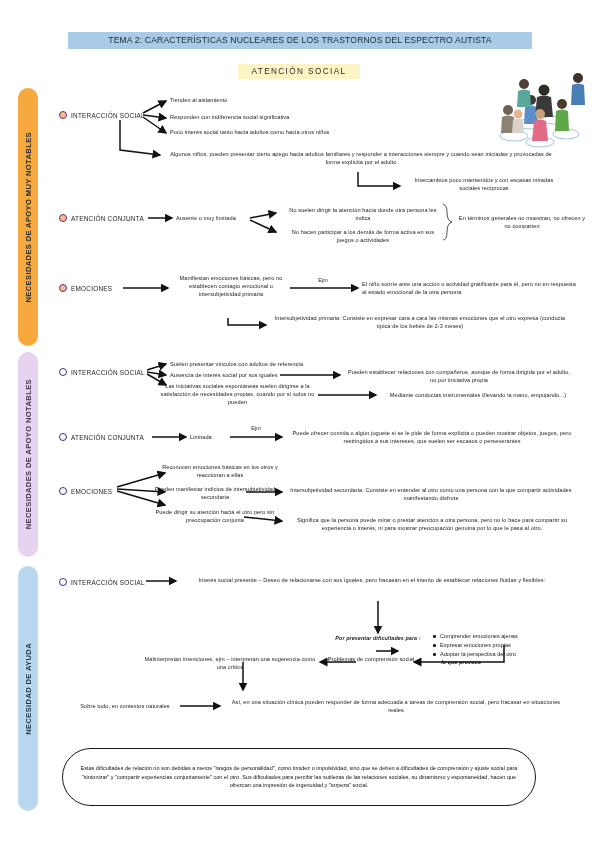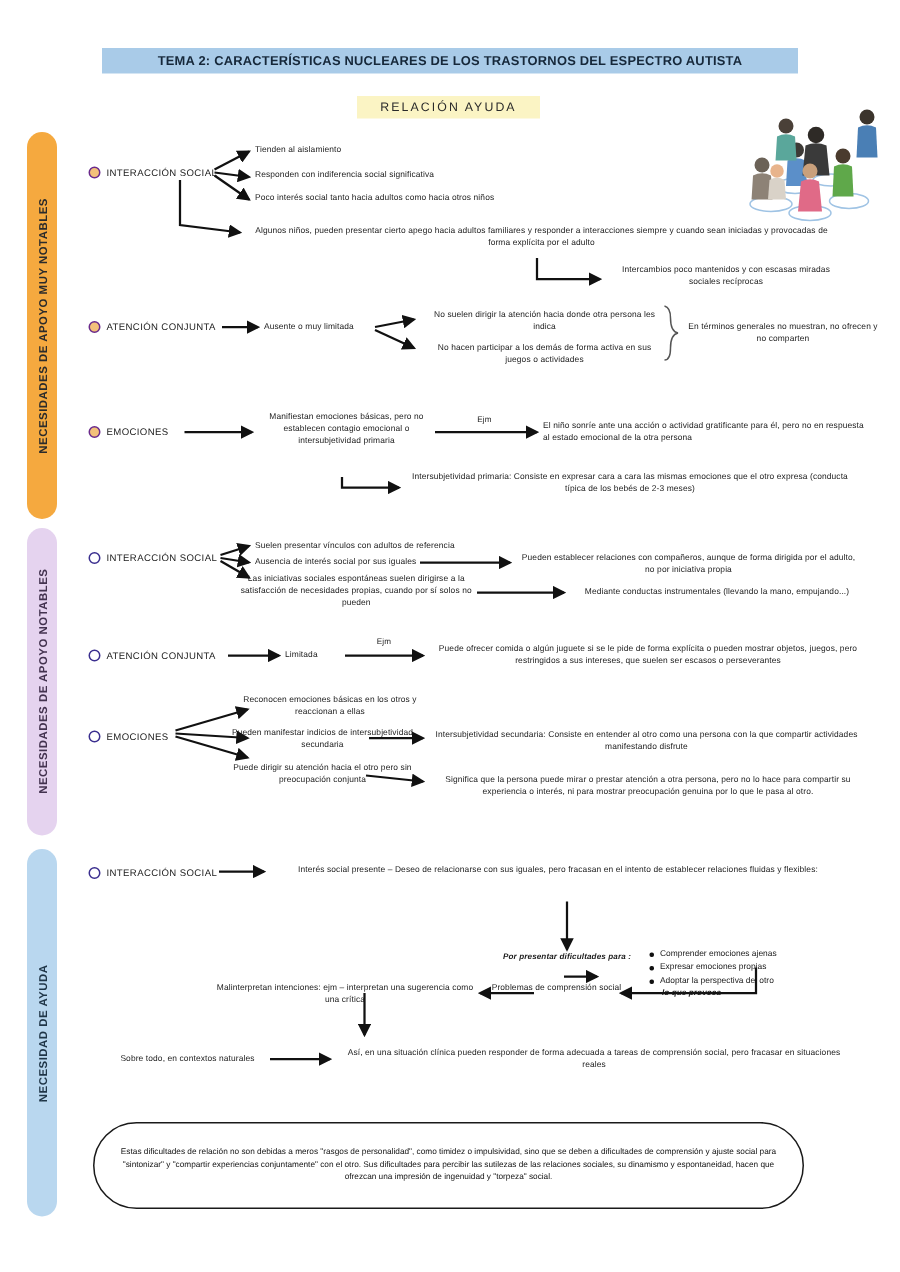--- a/index.html
+++ b/index.html
@@ -8,21 +8,21 @@
     font-family:"Liberation Sans","DejaVu Sans",sans-serif;
     color:#1a1a1a;
   }
   .page{position:absolute;inset:0;}
 
   
   .title-banner{
     position:absolute;left:68px;top:32px;width:464px;
     background:#a9cbe8;
     text-align:center;
-    font-size:8.6px;font-weight:bold;letter-spacing:.15px;
+    font-size:8.6px;font-weight:normal;letter-spacing:.15px;
     color:#16283a;padding:3px 0 3px 0;
     line-height:11px;
   }
   .subtitle-banner{
     position:absolute;left:238px;top:64px;width:122px;
     background:#fbf4c4;text-align:center;
     font-size:8.2px;letter-spacing:1.4px;color:#2a2a2a;
     padding:3px 0;
   }
 
@@ -135,21 +135,21 @@
       <path d="M378,601 L378,633"></path>
       <path d="M376,651 L398,651"></path>
       <path d="M504,645 L504,662 L414,662"></path>
       <path d="M356,662 L320,662"></path>
       <path d="M243,662 L243,690"></path>
       <path d="M180,706 L220,706"></path>
     </g>
   </svg>
 
   <div class="title-banner">TEMA 2: CARACTERÍSTICAS NUCLEARES DE LOS TRASTORNOS DEL ESPECTRO AUTISTA</div>
-  <div class="subtitle-banner">RELACIÓN AYUDA</div>
+  <div class="subtitle-banner">ATENCIÓN SOCIAL</div>
 
   <svg class="illus" viewBox="0 0 108 96">
     <ellipse cx="28" cy="74" rx="14" ry="5" fill="none" stroke="#9fc3e4" stroke-width="1"></ellipse>
     <ellipse cx="54" cy="80" rx="14" ry="5" fill="none" stroke="#9fc3e4" stroke-width="1"></ellipse>
     <ellipse cx="80" cy="72" rx="13" ry="5" fill="none" stroke="#9fc3e4" stroke-width="1"></ellipse>
     <ellipse cx="44" cy="62" rx="13" ry="5" fill="none" stroke="#9fc3e4" stroke-width="1"></ellipse>
     <ellipse cx="68" cy="58" rx="12" ry="4" fill="none" stroke="#9fc3e4" stroke-width="1"></ellipse>
 
     <g>
         <circle cx="22" cy="48" r="5" fill="#6b6257"></circle>

